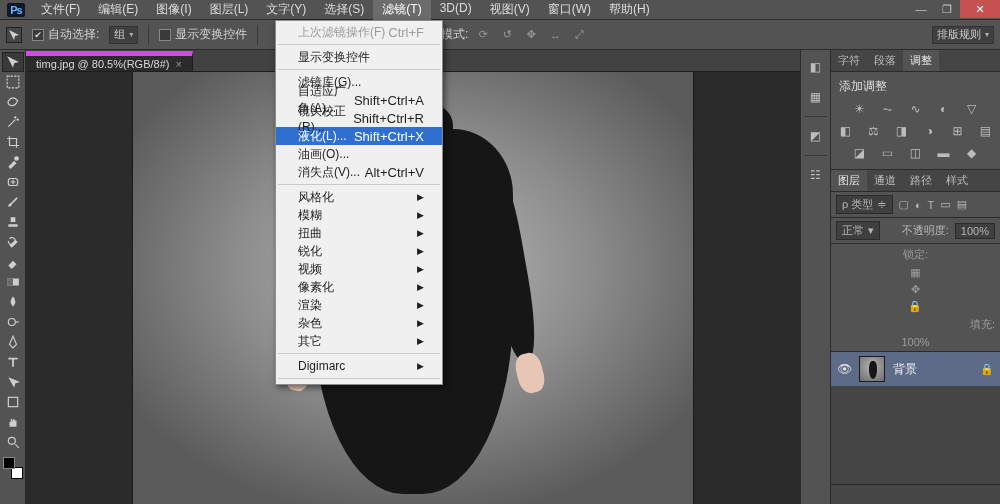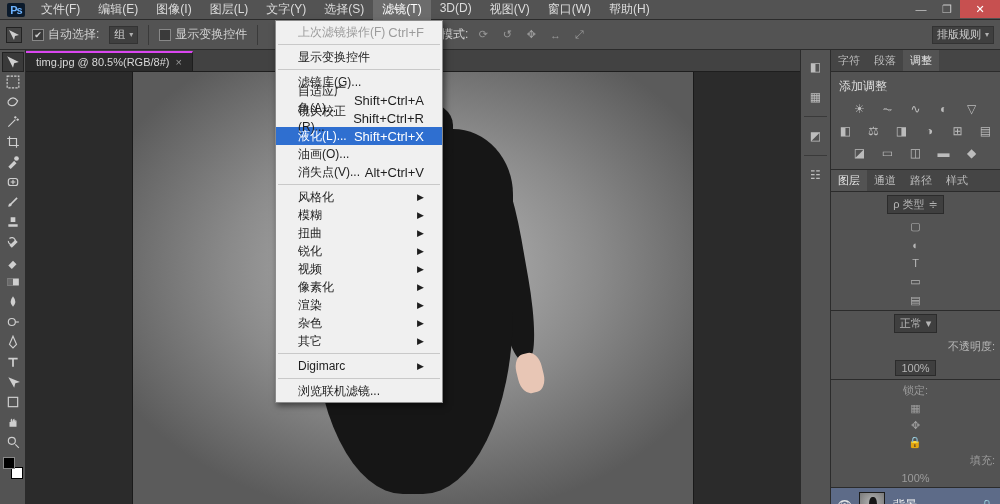--- a/index.html
+++ b/index.html
@@ -39,21 +39,21 @@
   .tool { width: 22px; height: 20px; display: flex; align-items: center; justify-content: center; color: #cfcfcf; }
   .tool.sel { background: #3a3a3a; box-shadow: inset 0 0 0 1px #222; }
   .tool svg { width: 14px; height: 14px; }
   .fgbg { width: 22px; height: 24px; position: relative; margin-top: 4px; }
   .fgbg .bg { position: absolute; right: 1px; bottom: 1px; width: 12px; height: 12px; background: #fff; border: 1px solid #000; }
   .fgbg .fg { position: absolute; left: 1px; top: 1px; width: 12px; height: 12px; background: #000; border: 1px solid #888; }
 
   
   .dock { flex: 1; display: flex; flex-direction: column; background: #2b2b2b; min-width: 0; }
   .doc-tabs { height: 22px; background: #424242; display: flex; align-items: flex-end; border-bottom: 1px solid #1e1e1e; }
-  .doc-tab { height: 20px; background: #2b2b2b; color: #d8d8d8; padding: 2px 10px; font-size: 11px; display: flex; align-items: center; gap: 6px; border-top: 2px solid #d946ef; border-right: 1px solid #1e1e1e; }
+  .doc-tab { height: 20px; background: #2b2b2b; color: #d8d8d8; padding: 2px 10px; font-size: 11px; display: flex; align-items: center; gap: 6px; border-top: 5px solid #d946ef; border-right: 1px solid #1e1e1e; }
   .doc-tab .x { color: #9a9a9a; font-size: 11px; }
   .canvas-wrap { flex: 1; display: flex; align-items: center; justify-content: center; overflow: hidden; background: #2b2b2b; position: relative; }
   .canvas { width: 560px; height: 460px; background: radial-gradient(ellipse 60% 55% at 50% 45%, #bcbcbc 0%, #8a8a8a 55%, #5b5b5b 100%); position: relative; box-shadow: 0 0 0 1px #1a1a1a; margin-top:6px; }
   
   .figure { position: absolute; left: 50%; top: 0; transform: translateX(-50%); width: 300px; height: 455px; }
   .dress { position: absolute; left: 50px; top: 68px; width: 200px; height: 365px; background: #161616; border-radius: 30% 30% 45% 45% / 18% 18% 50% 50%; }
   .dress::before { content: ""; position: absolute; left: 60px; top: -28px; width: 80px; height: 60px; background: #161616; border-radius: 40% 40% 20% 20%; }
   .neck { position: absolute; left: 128px; top: 26px; width: 42px; height: 40px; background: #e8c6b5; border-radius: 20% 20% 30% 30%; }
   .head { position: absolute; left: 120px; top: -24px; width: 58px; height: 66px; background: #e8c6b5; border-radius: 50% 50% 46% 46%; }
   .hair { position: absolute; left: 116px; top: -28px; width: 66px; height: 40px; background: #7a5338; border-radius: 50% 50% 40% 40%; }
@@ -72,21 +72,21 @@
   .prow { display:flex; font-size:11px; color:#bcbcbc; border-bottom:1px solid #2b2b2b; background:#454545; }
   .ptab { padding: 3px 7px; }
   .ptab.act { background:#535353; color:#e7e7e7; }
   .adj-body { padding: 6px 4px 8px; border-bottom:1px solid #2b2b2b; }
   .adj-title { font-size:12px; color:#dedede; margin-bottom:6px; padding:0 4px;}
   .adj-grid { display:flex; flex-direction:column; gap:6px; align-items:center;}
   .adj-line { display:flex; gap:10px; }
   .adj-ic { width:18px; height:16px; display:flex; align-items:center; justify-content:center; color:#bcbcbc;}
 
   .layers { flex:1; display:flex; flex-direction:column; }
-  .lay-ctrl { display:flex; align-items:center; gap:6px; padding:3px 5px; border-bottom:1px solid #2b2b2b; font-size:11px; color:#b5b5b5;flex-direction:column;}
+  .lay-ctrl { display:flex; align-items:center; gap:6px; padding:3px 5px; border-bottom:1px solid #2b2b2b; font-size:11px; color:#b5b5b5;}
   .lay-ctrl .dd2 { background:#3f3f3f; border:1px solid #2b2b2b; padding:1px 5px; display:inline-flex; align-items:center; gap:4px;}
   .lay-ctrl .sp { margin-left:auto; }
   .lay-row2 { display:flex; align-items:center; gap:4px; padding:3px 5px; border-bottom:1px solid #2b2b2b; font-size:11px; color:#9c9c9c;flex-direction:column;}
   .lay-list { flex:1; background:#454545; }
   .layer { height:34px; background:#6a7a9c; display:flex; align-items:center; gap:8px; padding:0 6px; color:#eee; font-size:12px;}
   .layer.sel { background:#5d6b88; }
   .eye { width:14px; text-align:center; color:#e6e6e6;}
   .thumb { width:26px; height:26px; background: radial-gradient(circle at 50% 40%, #b5b5b5 0%, #6c6c6c 100%); border:1px solid #1c1c1c; position:relative;}
   .thumb::after{content:"";position:absolute;left:9px;top:4px;width:8px;height:18px;background:#161616;border-radius:40% 40% 50% 50%;}
   .lock { margin-left:auto; color:#d5d5d5; font-size:11px;}
@@ -199,23 +199,20 @@
     <div class="mi">
         <span>其它</span>
         <span class="sub">▶</span>
       </div>
     <div class="ms"></div>
     <div class="mi">
         <span>Digimarc</span>
         <span class="sub">▶</span>
       </div>
     <div class="ms"></div>
-    <div class="mi">
-        <span>浏览联机滤镜...</span>
-      </div>
   </div>
 
   <div class="options">
     <div class="opt-move">
       <svg viewBox="0 0 12 12">
           <path d="M1 1 L6 11 L7 7 L11 6 Z" fill="#cfcfcf"></path>
         </svg>
     </div>
     <label class="chk">
       <span class="box checked"></span>

